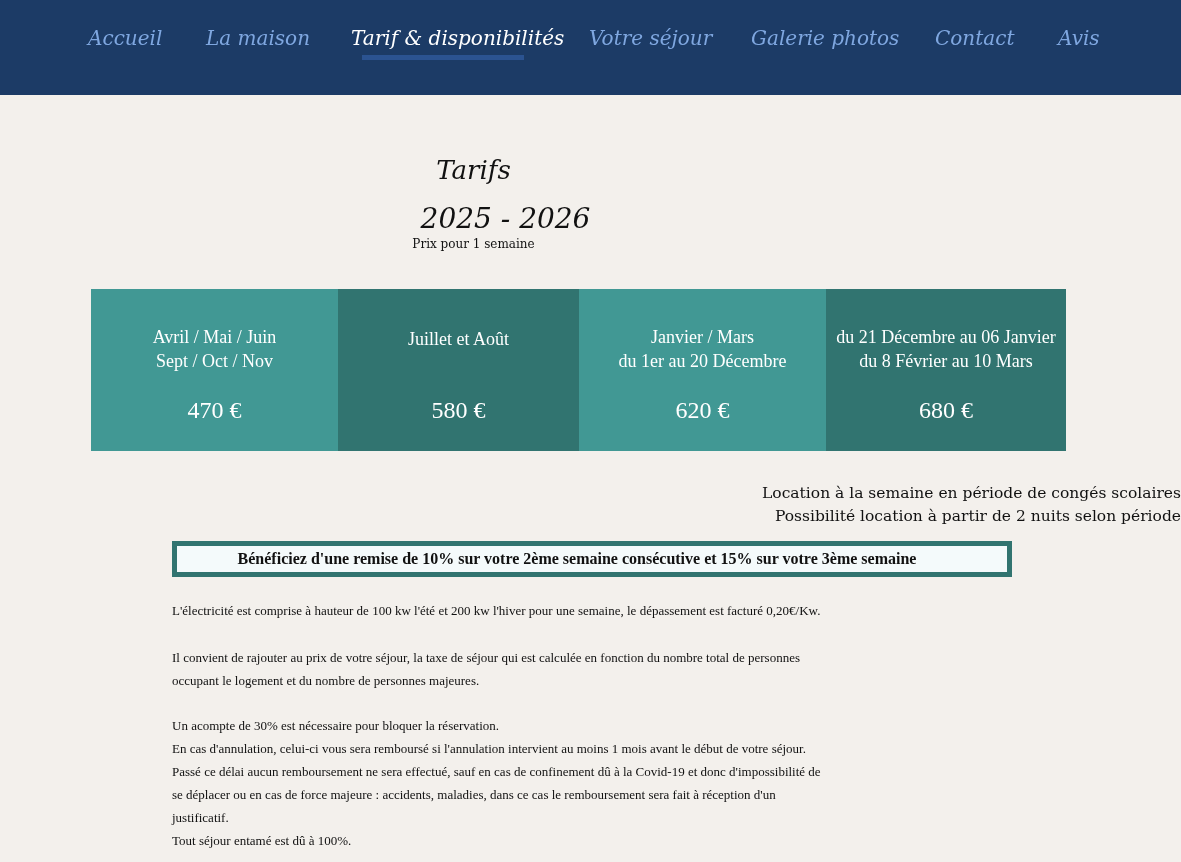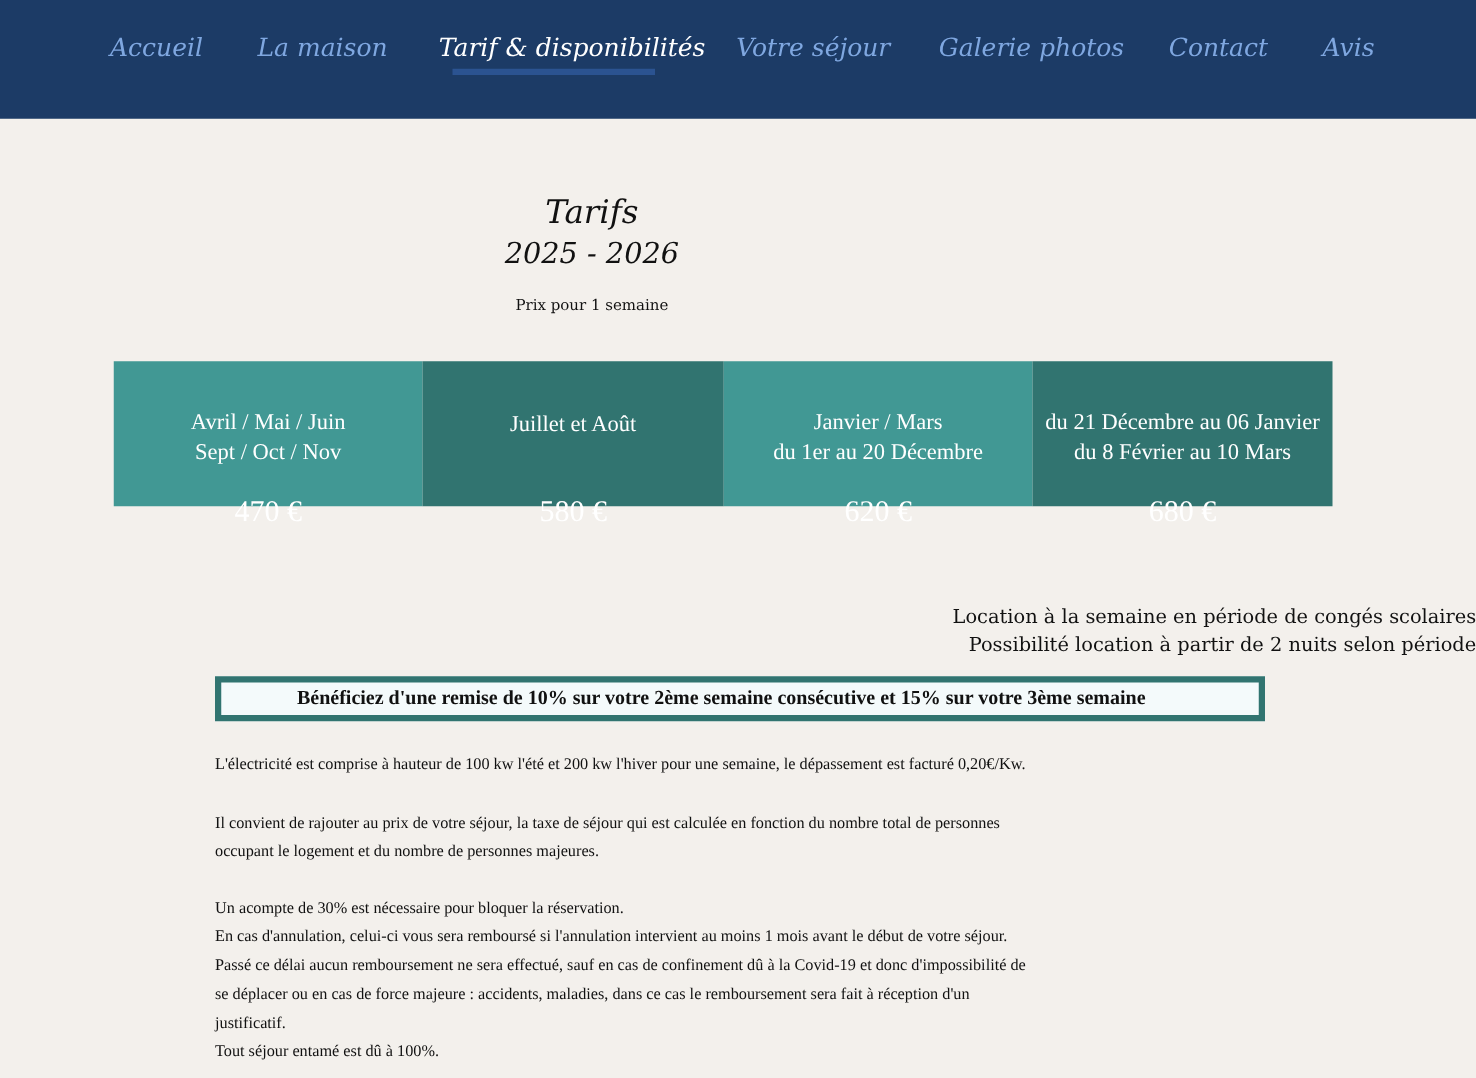--- a/index.html
+++ b/index.html
@@ -23,28 +23,28 @@
   .nav-item.active { color: #ffffff; }
   .nav-underline {
     position: absolute; left: 362px; top: 55px; width: 162px; height: 5px;
     background: #2b5391;
   }
   .title {
     position: absolute; left: 0; width: 947px; text-align: center;
     font-family: "DejaVu Serif", serif; font-style: italic;
   }
   .t1 { top: 155px; font-size: 26px; }
-  .t2 { top: 190px; font-size: 23px; }
+  .t2 { top: 202px; font-size: 28px; margin-left: 32px; }
   .t3 { top: 237px; font-size: 12px; font-weight: normal; font-style: normal; font-family: "DejaVu Serif", serif; }
   .grid {
     position: absolute; left: 91px; top: 289px; height: 162px;
     display: flex;
   }
   .cell {
-    height: 116px; color: #fff; text-align: center; position: relative; padding-left: 28px;
+    height: 162px; color: #fff; text-align: center; position: relative; padding-left: 28px;
   }
   .cell .period {
     position: absolute; left: 0; right: 0; top: 36px;
     font-size: 18px; line-height: 24px;
   }
   .cell .price {
     position: absolute; left: 0; right: 0; top: 108px;
     font-size: 24px;
   }
   .info {

